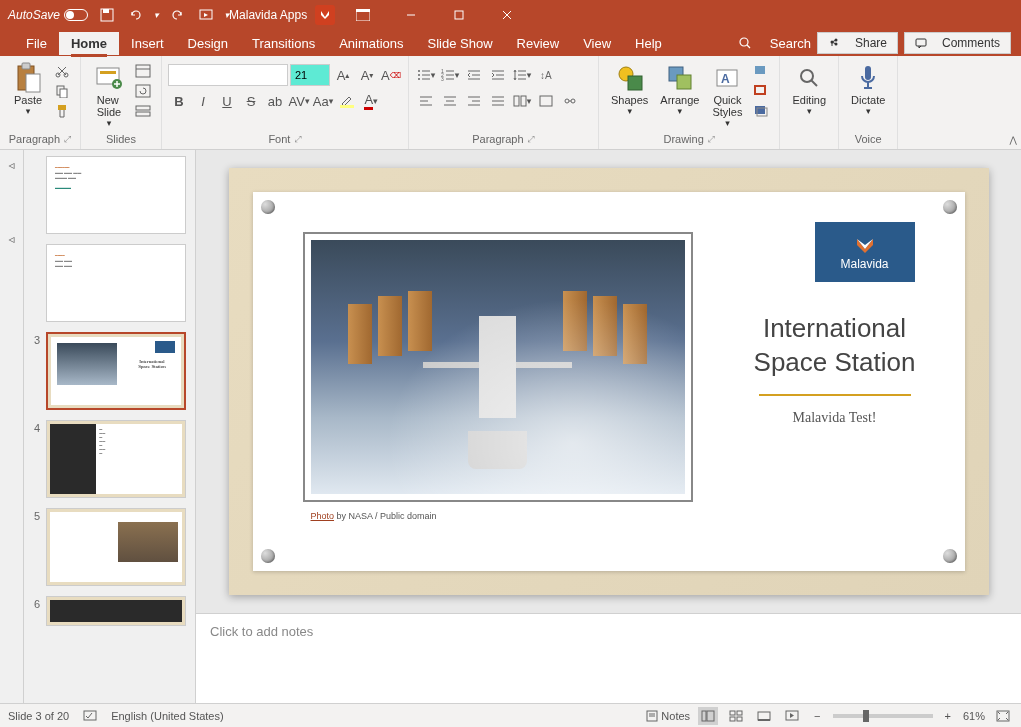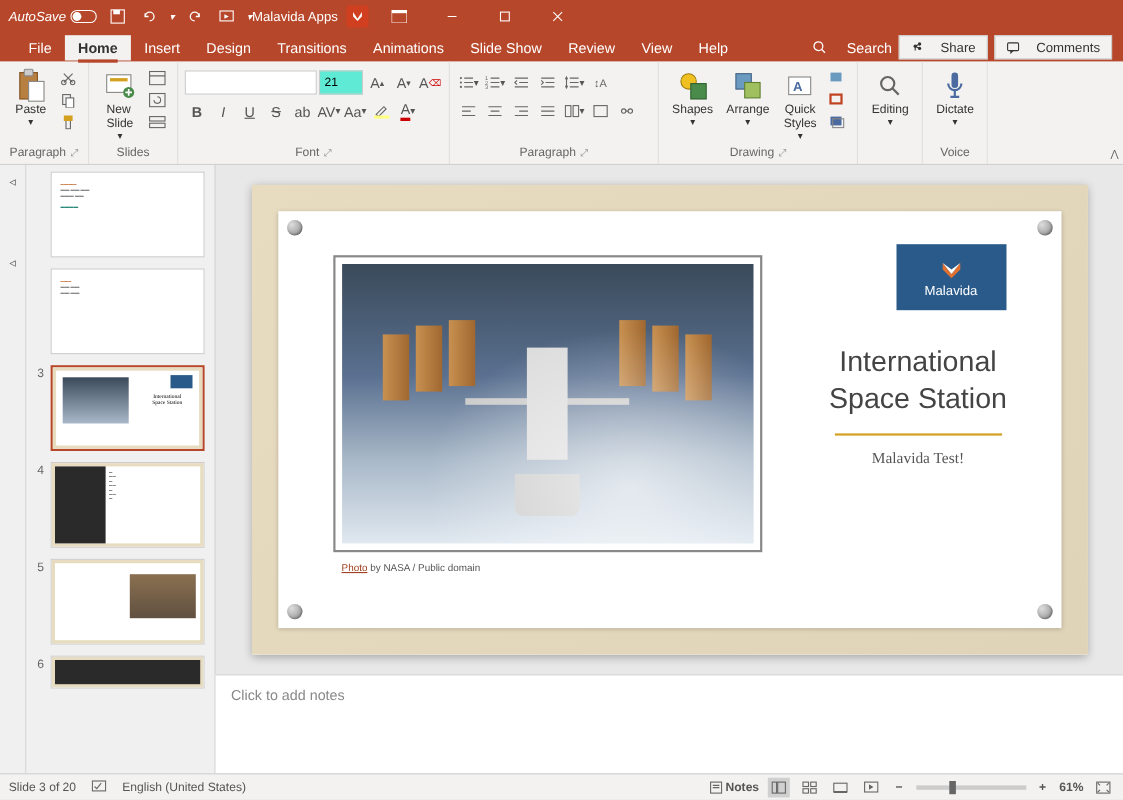--- a/index.html
+++ b/index.html
@@ -52,21 +52,21 @@
 .iss-panel { position: absolute; width: 24px; height: 60px; background: linear-gradient(90deg, #c89050 0%, #a06830 100%); }
 .slide-logo { position: absolute; right: 50px; top: 30px; width: 100px; height: 60px; background: #2a5a8a; display: flex; flex-direction: column; align-items: center; justify-content: center; color: white; font-size: 12px; }
 .slide-title { position: absolute; right: 30px; top: 120px; width: 200px; text-align: center; font-family: Georgia, serif; font-size: 26px; color: #444; line-height: 1.3; }
 .slide-divider { position: absolute; right: 54px; top: 202px; width: 152px; height: 2px; background: #d4a020; }
 .slide-subtitle { position: absolute; right: 30px; top: 218px; width: 200px; text-align: center; font-family: Georgia, serif; font-size: 14px; color: #555; }
 .slide-caption { position: absolute; left: 58px; bottom: 50px; font-size: 9px; color: #555; font-family: Georgia, serif; }
 .slide-caption .link { color: #a04020; text-decoration: underline; }
 .notes-area { height: 90px; background: white; border-top: 1px solid #d0d0d0; padding: 10px 14px; font-size: 13px; color: #888; }
 .statusbar { height: 24px; background: #f3f2f1; border-top: 1px solid #d0d0d0; display: flex; align-items: center; font-size: 11px; color: #555; padding: 0 8px; }
 .status-left { display: flex; align-items: center; gap: 14px; }
-.status-right { margin-left: auto; display: flex; align-items: center; gap: 8px; font-weight: bold; }
+.status-right { margin-left: auto; display: flex; align-items: center; gap: 8px; }
 .view-btn { width: 20px; height: 18px; display: flex; align-items: center; justify-content: center; cursor: pointer; }
 .view-btn.active { background: #d0d0d0; }
 .zoom-slider { width: 100px; height: 4px; background: #ccc; position: relative; }
 .zoom-thumb { position: absolute; left: 30%; top: -4px; width: 6px; height: 12px; background: #666; }
 .dialog-launcher { font-size: 9px; color: #888; }
 .chevron { font-size: 9px; }
 svg { pointer-events: none; }
 </style>
 </head>
 <body>

